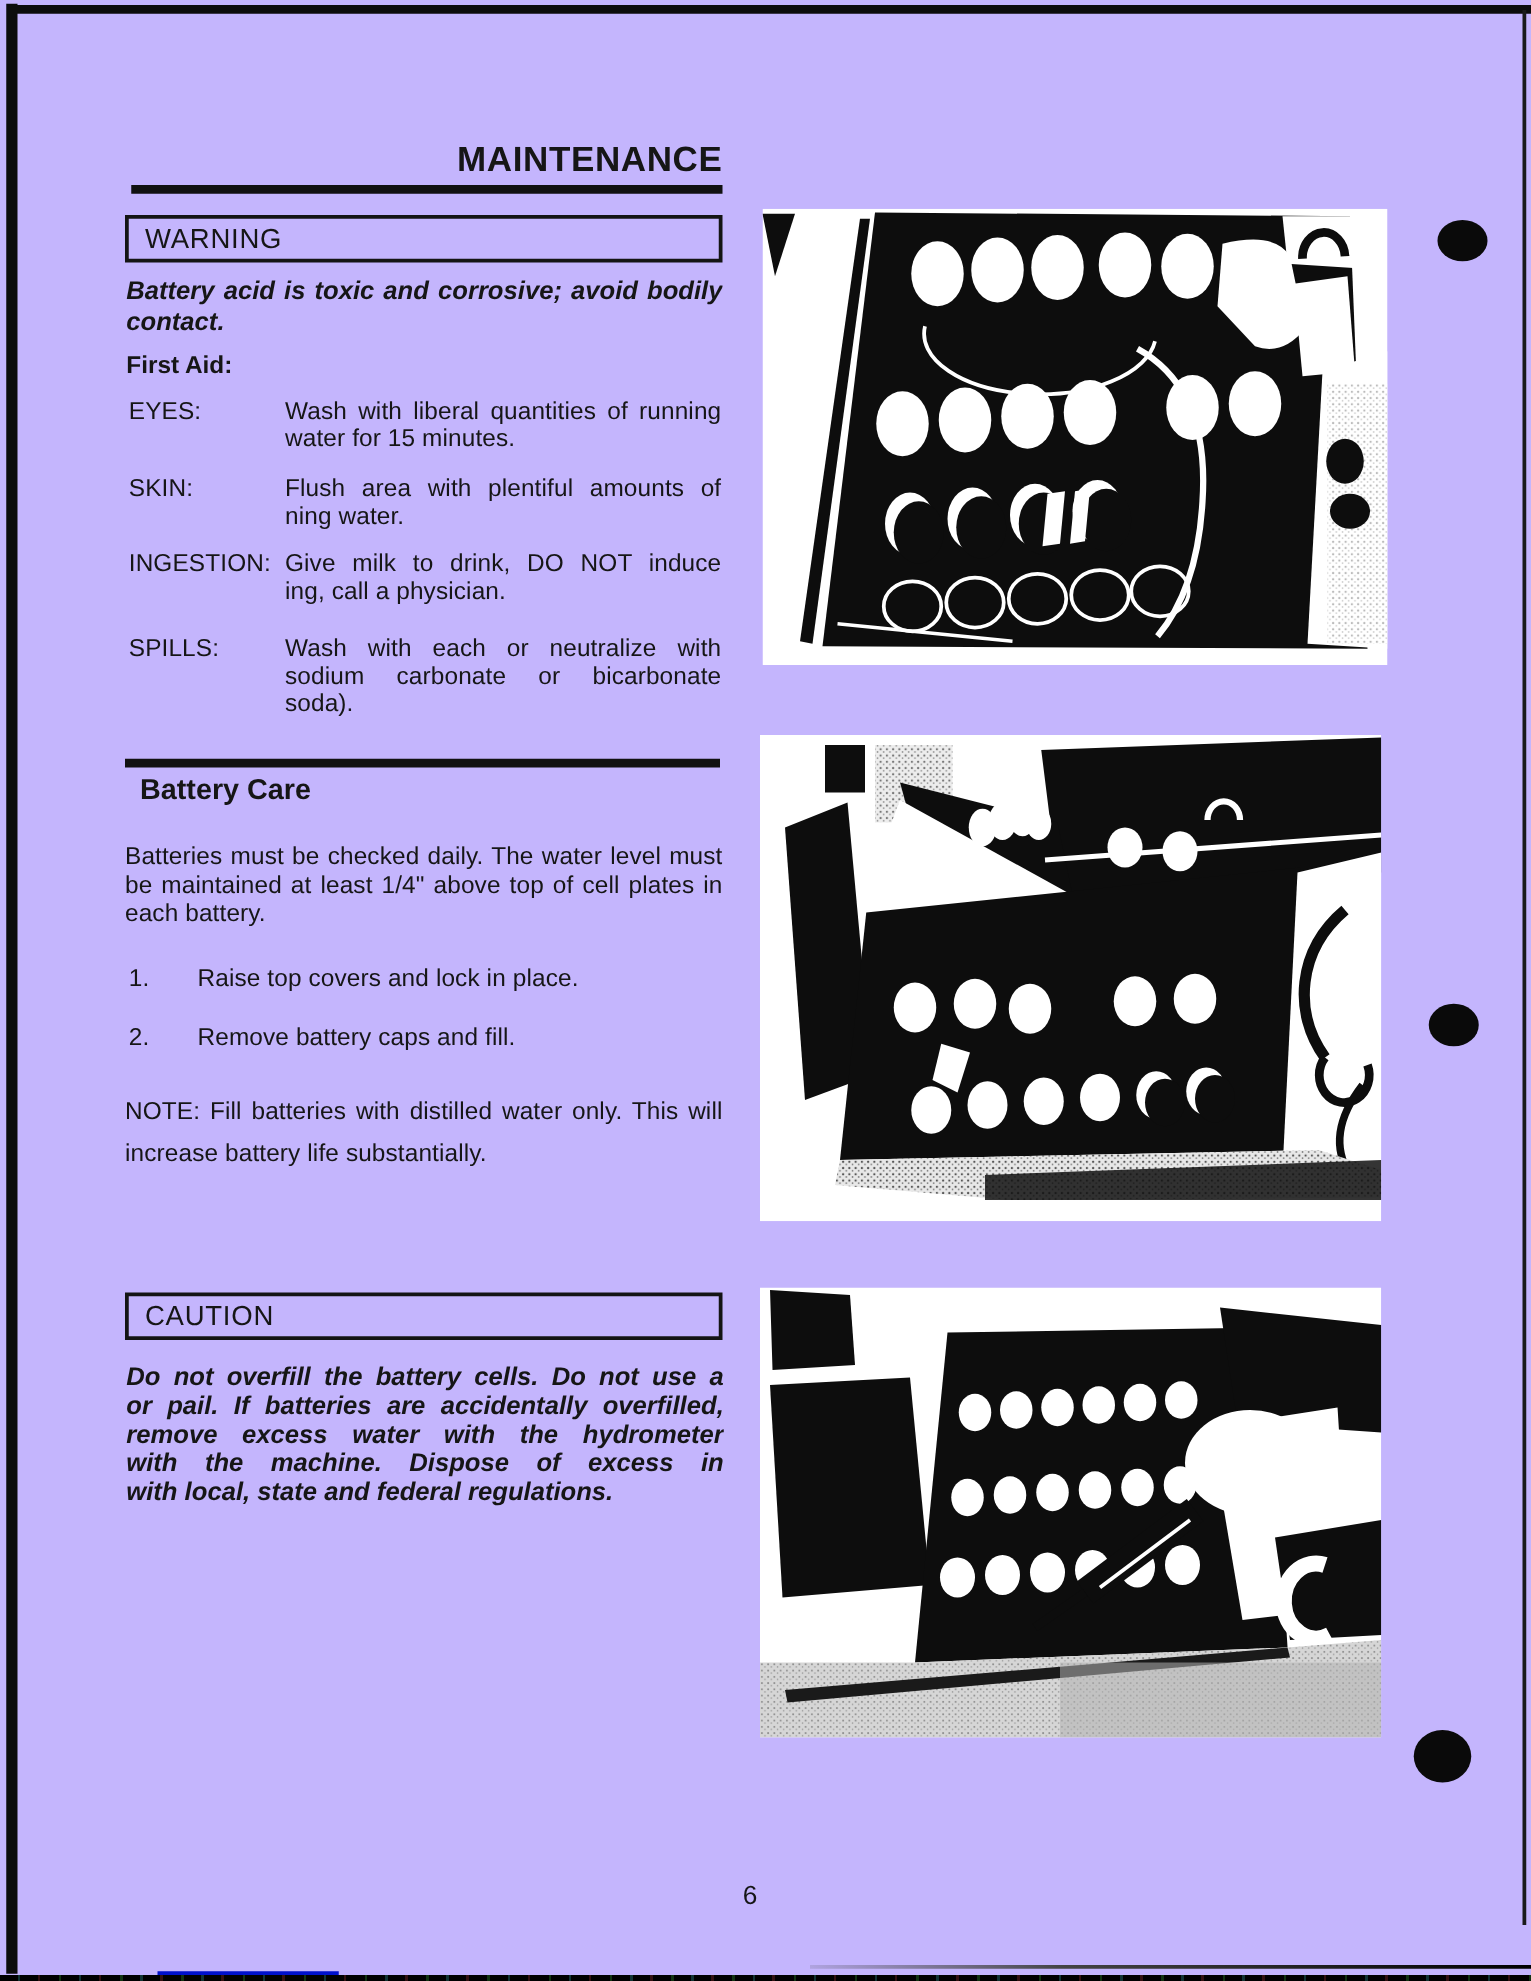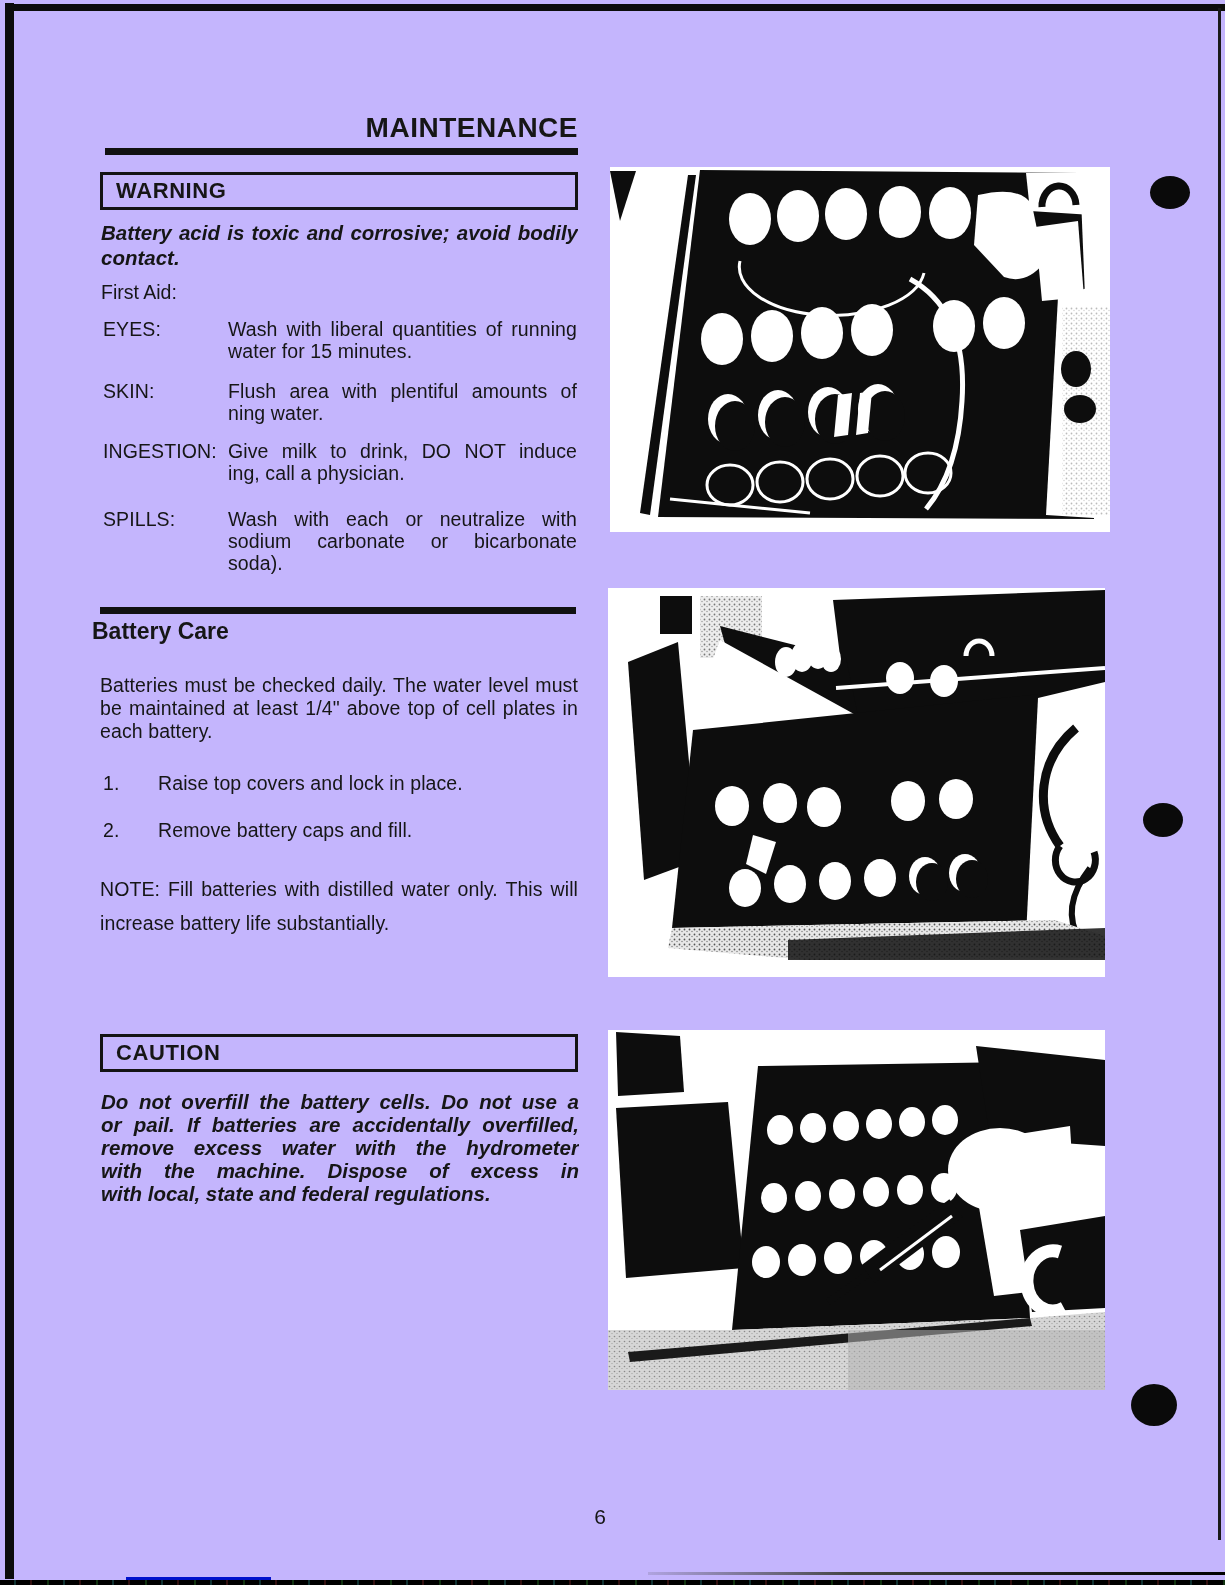--- a/index.html
+++ b/index.html
@@ -28,44 +28,44 @@
 
   
   .page-title { left:100px; top:112px; width:478px; text-align:right;
     font-size:28px; font-weight:bold; letter-spacing:.5px; }
   .rule { background:#111; }
   .rule-title { left:105px; top:148px; width:473px; height:7px; }
   .rule-bc    { left:100px; top:607px; width:476px; height:7px; }
 
   .alert-box { left:100px; width:478px; height:38px; border:3px solid #141414;
     box-sizing:border-box; display:flex; align-items:center; padding-left:13px;
-    font-size:22px; font-weight:bold; letter-spacing:.6px; }
+    font-size:22px; font-weight:normal; letter-spacing:.6px; }
   .warning-box { top:172px; }
   .caution-box { top:1034px; }
 
   .para { position:absolute; }
   .para .ln { overflow:hidden; text-align:justify; }
   .para .ln::after { content:""; display:inline-block; width:100%; height:0; }
   .para .ln.last { text-align:left; }
   .para .ln.last::after { content:none; }
 
   .bold-italic { font-weight:bold; font-style:italic; font-size:20.5px; }
   .warning-para { left:101px; top:221px; width:477px; }
   .warning-para .ln { height:25px; }
   .caution-para { left:101px; top:1090px; width:478px; }
   .caution-para .ln { height:23px; }
 
   .body-text { font-size:19.5px; letter-spacing:.1px; }
-  .firstaid-heading { left:101px; top:281px; font-size:19.5px; font-weight:normal; }
+  .firstaid-heading { left:101px; top:281px; font-size:19.5px; font-weight:bold; }
 
   .fa-item .fa-label { position:absolute; left:103px; width:125px; }
   .fa-item .fa-lines { position:absolute; left:228px; width:349px; }
   .fa-item .ln { height:22px; }
 
-  .bc-heading { left:92px; top:618px; font-size:23px; font-weight:bold;text-align:center; }
+  .bc-heading { left:112px; top:618px; font-size:23px; font-weight:bold;text-align:center; }
   .bc-intro { left:100px; top:674px; width:478px; }
   .bc-intro .ln { height:23px; }
 
   .step .step-num  { position:absolute; left:103px; }
   .step .step-text { position:absolute; left:142px;margin-left:16px; }
   .bc-note { left:100px; top:866px; width:478px; }
   .bc-note .ln { height:22px;margin-top:12px; }
 
   .page-number { left:560px; top:1505px; width:80px; text-align:center; font-size:21px; }
 

